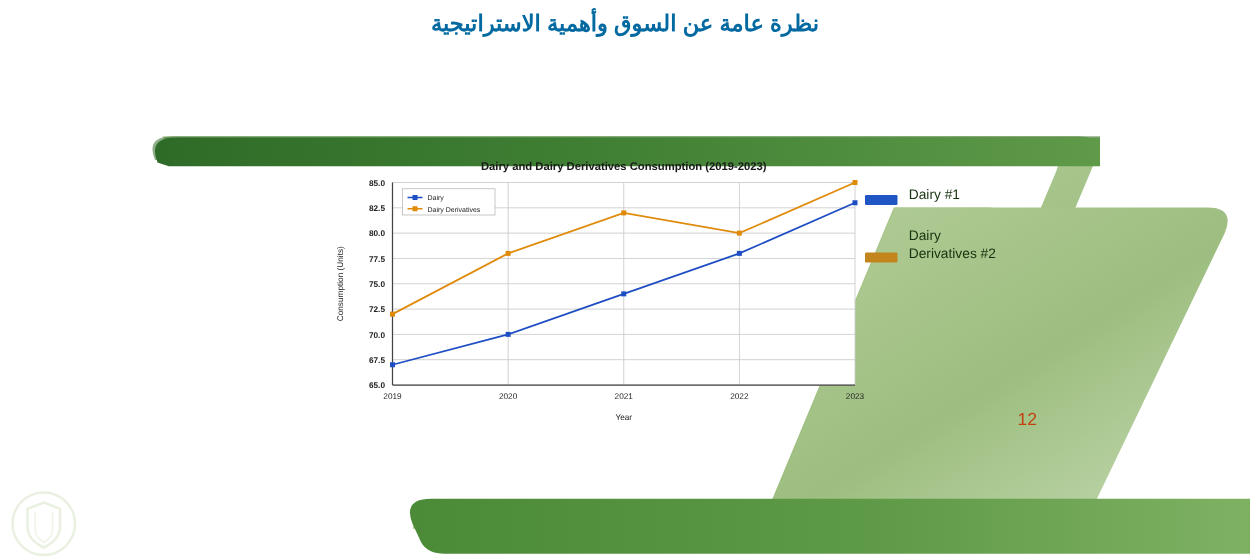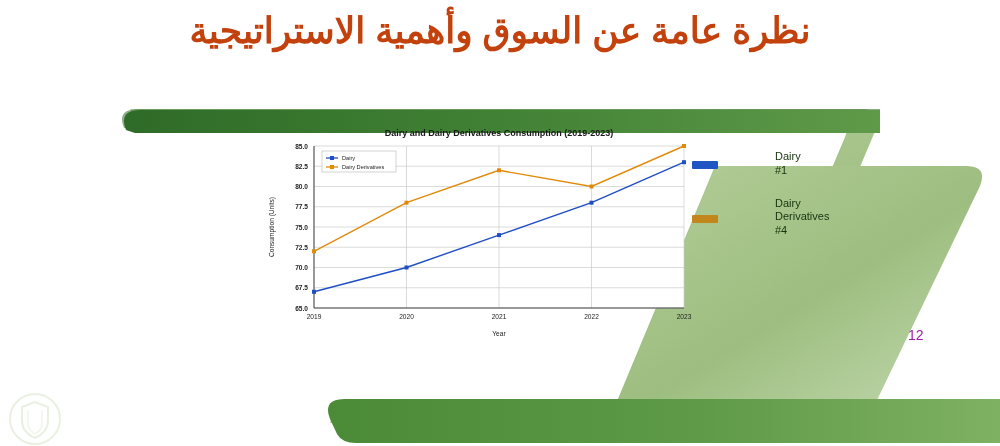--- a/index.html
+++ b/index.html
@@ -15,44 +15,44 @@
     position: relative;
   }
 
   
   .slide-title {
     position: absolute;
     top: 8px;
     left: 0;
     width: 1000px;
     text-align: center;
-    font-size: 36px;
+    font-size: 18px;
     font-weight: bold;
-    color: #c2410c;
+    color: #0369a1;
     direction: rtl;
     letter-spacing: 0px;
     line-height: 1.3;
   }
 
   
   .deco-layer {
     position: absolute;
     inset: 0;
     width: 1000px;
     height: 446px;
     pointer-events: none;
   }
 
   
   .page-number {
     position: absolute;
-    left: 908px;
+    left: 814px;
     top: 327px;
     font-size: 14px;
-    color: #a21caf;
+    color: #c2410c;
     font-family: "Liberation Sans", sans-serif;
   }
 
   
   .chart-wrap {
     position: absolute;
     left: 262px;
     top: 124px;
     width: 430px;
     height: 218px;
@@ -63,23 +63,22 @@
 
   
   .side-legend {
     position: absolute;
     left: 692px;
     top: 150px;
     width: 115px;
   }
   .side-legend-item {
     display: flex;
-    align-items: center;
+    align-items: flex-end;
     margin-bottom: 19px;
-    gap: 48px;
   }
   .side-swatch {
     width: 26px;
     height: 8px;
     border-radius: 1px;
     margin-top: 3px;
     margin-right: 9px;
     flex: 0 0 auto;
   }
   .side-label {
@@ -240,21 +239,21 @@
     </svg>
 </div>
 
 <div class="side-legend">
   <div class="side-legend-item">
     <span class="side-swatch" id="sw0" style="background: rgb(31, 86, 196);"></span>
     <span class="side-label">Dairy #1</span>
   </div>
   <div class="side-legend-item">
     <span class="side-swatch" id="sw1" style="background: rgb(194, 134, 28);"></span>
-    <span class="side-label">Dairy Derivatives #4</span>
+    <span class="side-label">Dairy Derivatives #2</span>
   </div>
 </div>
 
 <svg class="watermark" viewBox="0 0 54 54" xmlns="http://www.w3.org/2000/svg">
   <circle cx="27" cy="27" r="25" fill="none" stroke="#b9cf9e" stroke-width="2"></circle>
   <path d="M27 10 L40 15 L40 29 Q40 40 27 46 Q14 40 14 29 L14 15 Z" fill="none" stroke="#b9cf9e" stroke-width="2"></path>
   <path d="M20 18 L20 31 Q20 38 27 42 Q34 38 34 31 L34 18" fill="none" stroke="#cddcb8" stroke-width="1.4"></path>
 </svg>
 
 </body></html>

